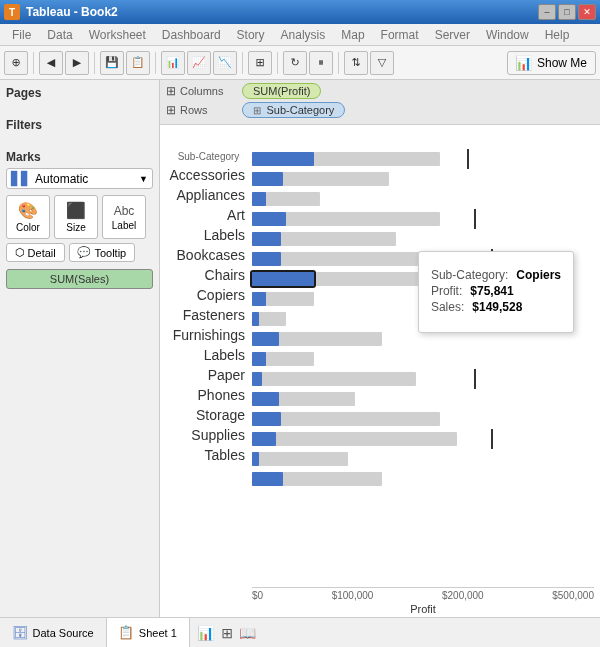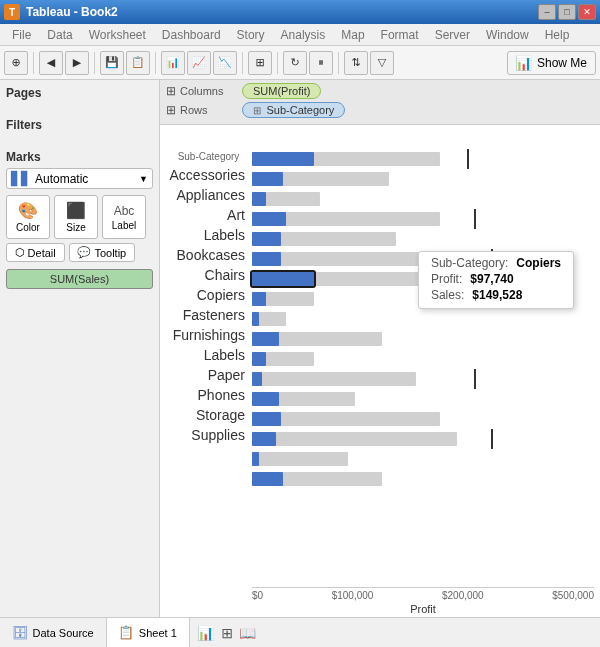--- a/index.html
+++ b/index.html
@@ -217,21 +217,21 @@
     .x-axis-title {
       text-align: center; font-size: 11px; color: #333; margin-top: 2px;
     }
 
     
     .tooltip {
       position: absolute;
       background: white;
       border: 1px solid #ccc;
       border-radius: 3px;
-      padding: 4px 12px;
+      padding: 16px 12px;
       font-size: 12px;
       box-shadow: 2px 2px 6px rgba(0,0,0,0.2);
       z-index: 100;
     }
     .tooltip-row { display: flex; gap: 8px; margin-bottom: 2px; }
     .tooltip-key { color: #555; }
     .tooltip-val { font-weight: bold; color: #000; }
 
     
     .status-bar {
@@ -403,20 +403,21 @@
           <div class="subcat-label">Bookcases</div>
           <div class="subcat-label">Chairs</div>
           <div class="subcat-label">Copiers</div>
           <div class="subcat-label">Fasteners</div>
           <div class="subcat-label">Furnishings</div>
           <div class="subcat-label">Labels</div>
           <div class="subcat-label">Paper</div>
           <div class="subcat-label">Phones</div>
           <div class="subcat-label">Storage</div>
           <div class="subcat-label">Supplies</div>
+          <div class="subcat-label">Tables</div>
         </div>
 
         <div class="bar-chart-area">
           <div class="bar-chart-header"></div>
           <div class="bar-rows" id="bar-rows-container">
           <div class="bar-row">
                 <div class="bar-ref-line" style="left: 63%;"></div>
                 <div class="bar-bg" style="width: 55%;"></div>
                 <div class="bar-fg" style="width: 18%;"></div>
               </div>
@@ -502,21 +503,21 @@
           <div class="x-axis-title">Profit</div>
         </div>
 
         <div class="tooltip" style="right: 20px; top: 120px;">
           <div class="tooltip-row">
             <span class="tooltip-key">Sub-Category:</span>
             <span class="tooltip-val">Copiers</span>
           </div>
           <div class="tooltip-row">
             <span class="tooltip-key">Profit:</span>
-            <span class="tooltip-val">$97,740</span>
+            <span class="tooltip-val">$75,841</span>
           </div>
           <div class="tooltip-row">
             <span class="tooltip-key">Sales:</span>
             <span class="tooltip-val">$149,528</span>
           </div>
         </div>
 
       </div>
     </div>
 

